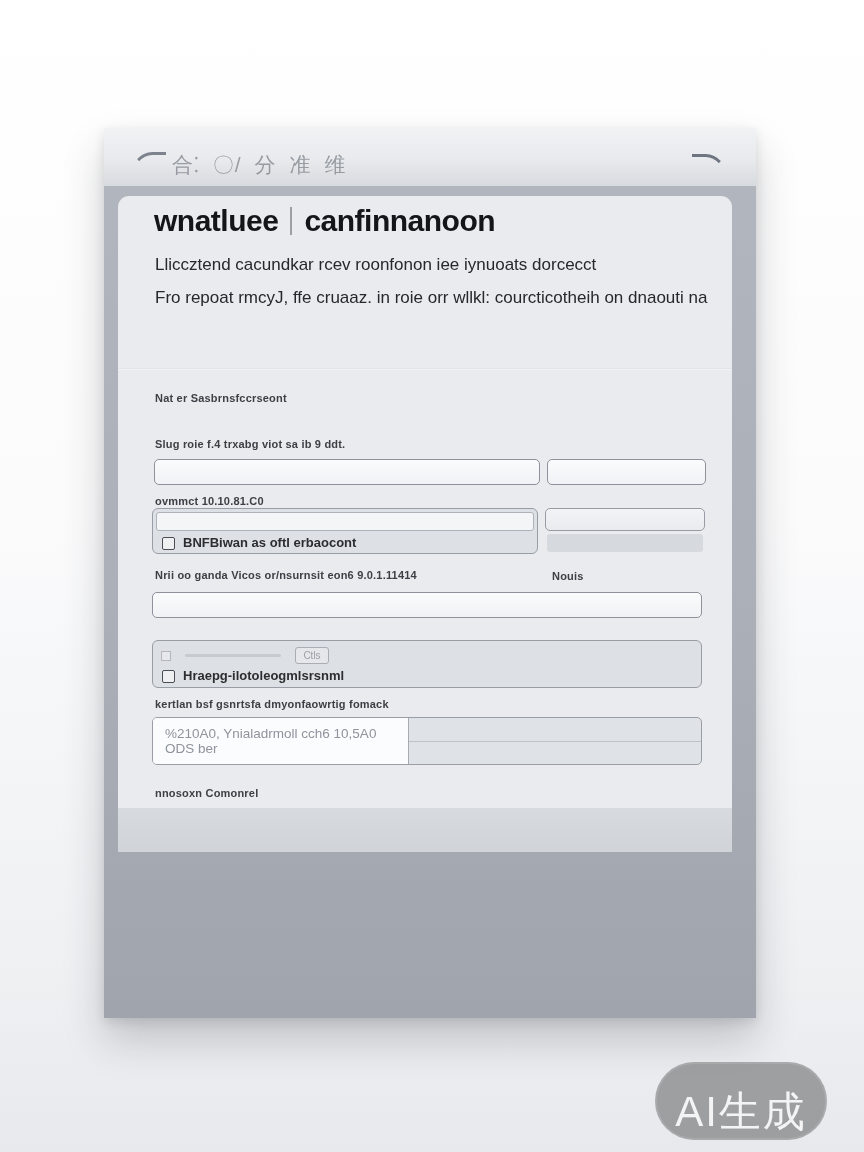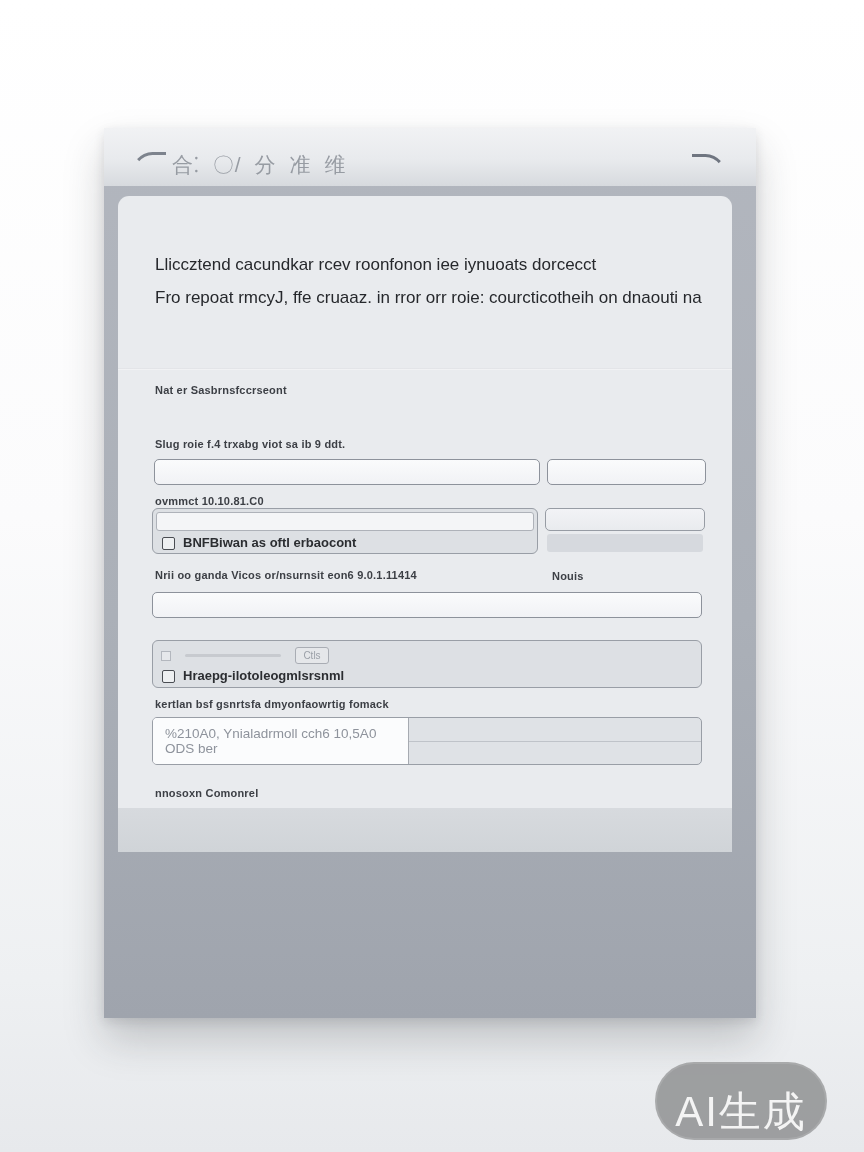--- a/index.html
+++ b/index.html
@@ -140,29 +140,34 @@
       <span>〇/</span>
       <span>分</span>
       <span>准</span>
       <span>维</span>
     </div>
     <span class="arc arc-right"></span>
   </div>
 
   <div class="panel">
 
+    <div class="page-title">
+      <span>wnatluee</span>
+      <span class="title-divider"></span>
+      <span>canfinnanoon</span>
+    </div>
 
     <div class="intro">
       <div>Lliccztend cacundkar rcev roonfonon iee iynuoats dorcecct</div>
-      <div>Fro repoat rmcyJ, ffe cruaaz. in rror orr roie: courcticotheih on dnaouti na</div>
+      <div>Fro repoat rmcyJ, ffe cruaaz. in roie orr wllkl: courcticotheih on dnaouti na</div>
     </div>
 
     <div class="form-sep"></div>
 
-    <div class="lbl" style="left:37px; top:188px;">Nat er Sasbrnsfccrseont</div>
+    <div class="lbl" style="left:37px; top:196px;">Nat er Sasbrnsfccrseont</div>
 
     <div class="lbl" style="left:37px; top:242px;">Slug roie f.4 trxabg viot sa ib 9 ddt.</div>
     <div class="field" style="left:36px; top:263px; width:386px;"></div>
     <div class="field" style="left:429px; top:263px; width:159px;"></div>
 
     <div class="lbl" style="left:37px; top:299px;">ovmmct 10.10.81.C0</div>
     <div class="groupbox" style="left:34px; top:312px; width:386px; height:46px;">
       <div class="inner-input"></div>
       <div class="check-row" style="top:26px;">
         <span class="checkbox"></span>

